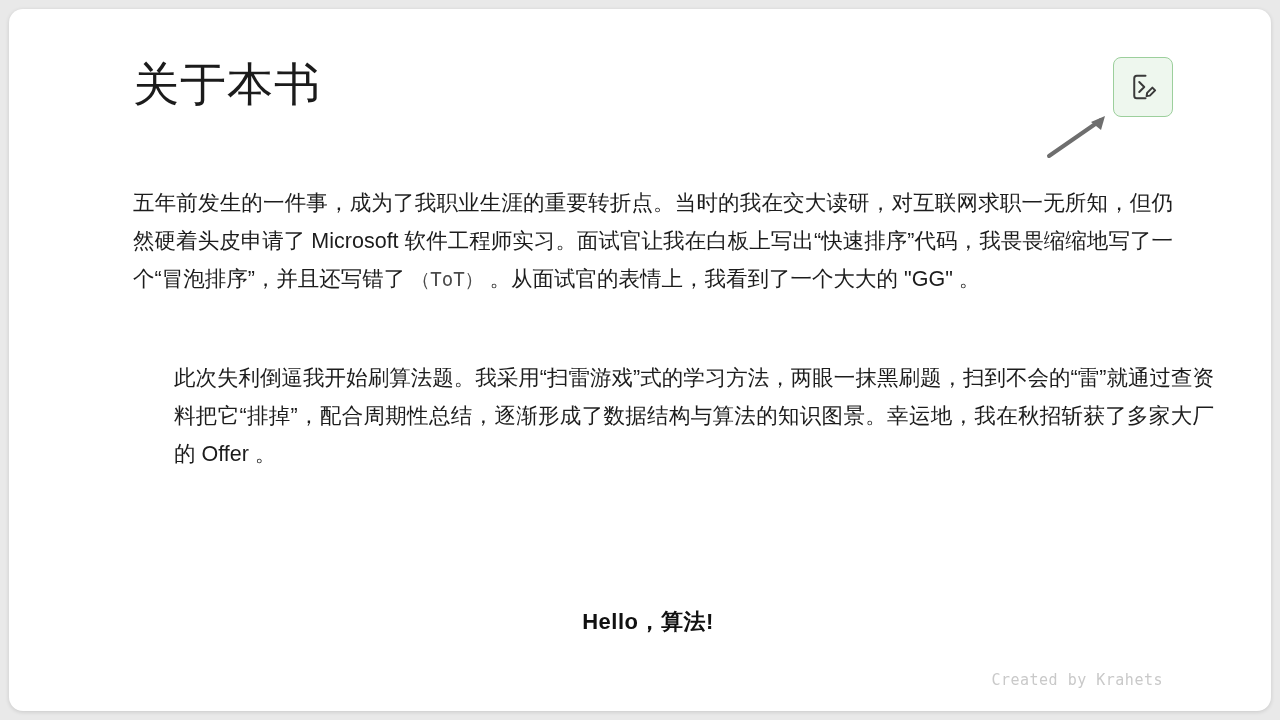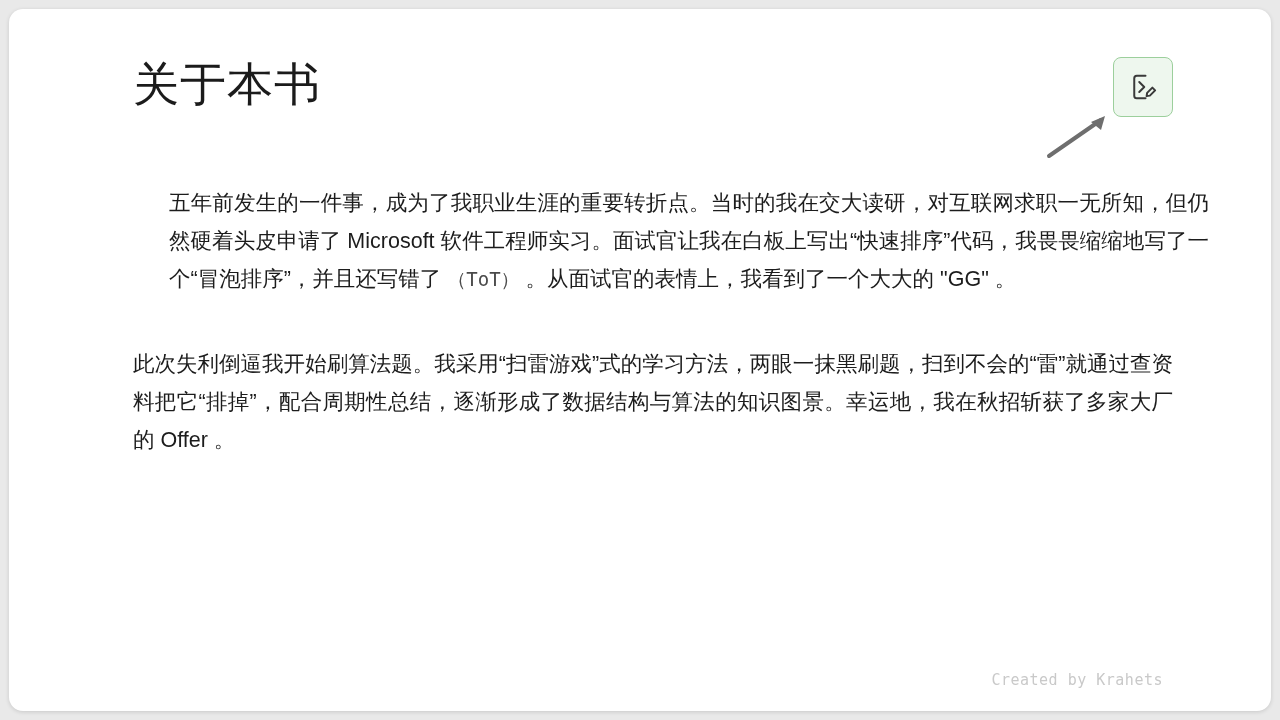--- a/index.html
+++ b/index.html
@@ -85,22 +85,22 @@
     width: 1040px;
     font-size: 21.5px;
     line-height: 38px;
     color: #1c1c1c;
     text-align: justify;
     text-justify: inter-character;
     margin: 0;
     letter-spacing: 0px;
   }
 
-  .p1 { top: 175px; margin-left: 36px; }
-  .p2 { top: 336px; }
+  .p1 { top: 175px; }
+  .p2 { top: 350px; margin-left: 41px; }
   .p3 { top: 495px; }
 
   .mono {
     font-family: "DejaVu Sans Mono", "Liberation Mono", monospace;
     font-size: 19px;
     color: #4a4a4a;
   }
 
   .closing {
     position: absolute;
@@ -147,18 +147,19 @@
       <div class="cursor-arrow">
         <svg width="70" height="50" viewBox="0 0 70 50">
           <line x1="6" y1="44" x2="58" y2="8" stroke="#6e6e6e" stroke-width="4" stroke-linecap="round"></line>
           <polygon points="62,4 48,10 58,18" fill="#6e6e6e"></polygon>
         </svg>
       </div>
 
       <p class="body-text p1"><span>五年前发生的一件事，成为了我职业生涯的重要转折点。当时的我在交大读研，对互联网求职一无所知，但仍然硬着头皮申请了 Microsoft 软件工程师实习。面试官让我在白板上写出“快速排序”代码，我畏畏缩缩地写了一个“冒泡排序”，并且还写错了 </span><span class="mono">（ToT）</span><span> 。从面试官的表情上，我看到了一个大大的 "GG" 。</span></p>
       <p class="body-text p2"><span>此次失利倒逼我开始刷算法题。我采用“扫雷游戏”式的学习方法，两眼一抹黑刷题，扫到不会的“雷”就通过查资料把它“排掉”，配合周期性总结，逐渐形成了数据结构与算法的知识图景。幸运地，我在秋招斩获了多家大厂的 Offer 。</span></p>
 
+      <div class="closing">Hello，算法!</div>
 
       <div class="footer-credit">Created by Krahets</div>
 
     </div>
   </div>
 </div>
 
 </body></html>

